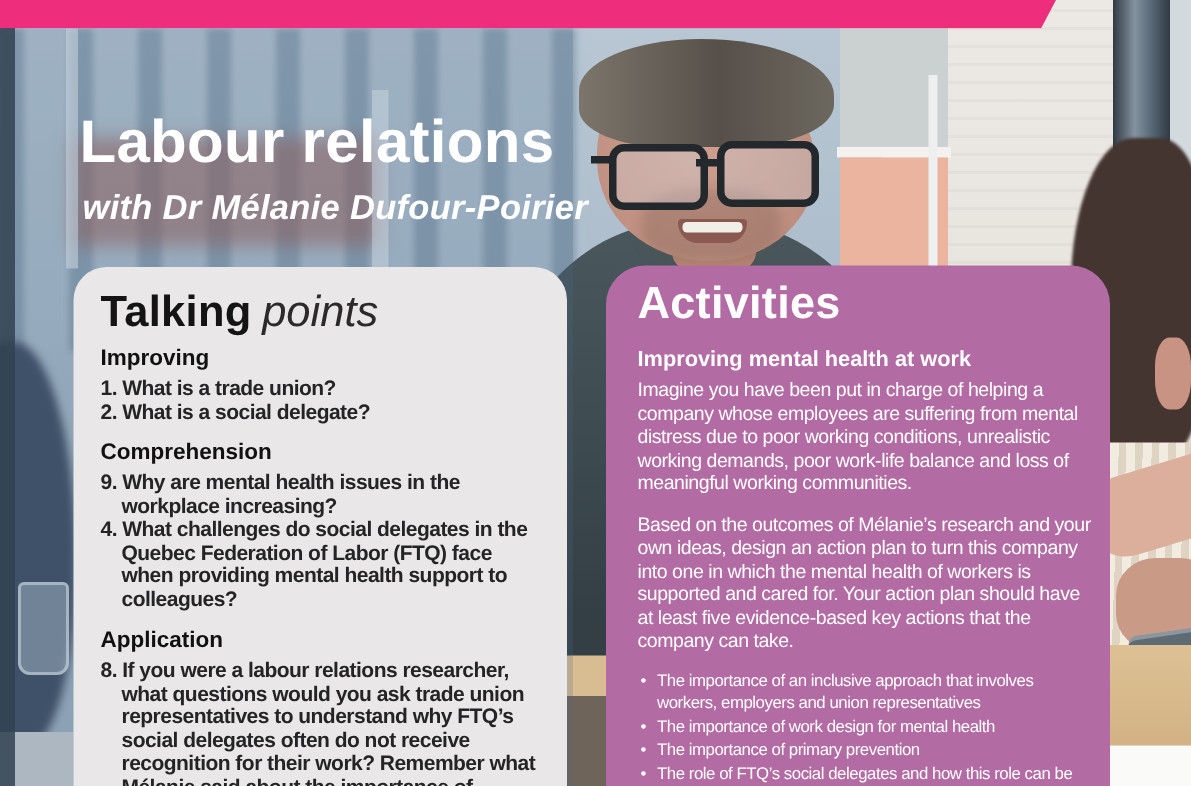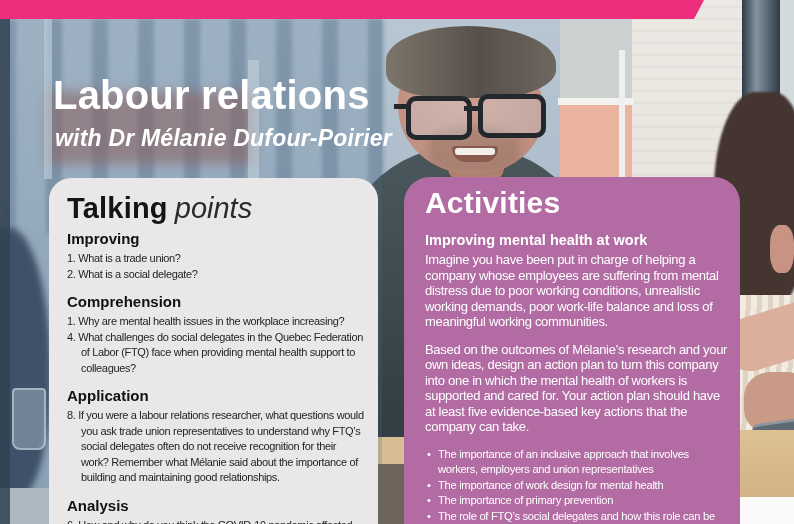--- a/index.html
+++ b/index.html
@@ -81,22 +81,22 @@
 
   
   .panel-left{position:absolute;left:49px;top:178px;width:329px;height:346px;z-index:25;
     background:#E9E7E7;border-radius:22px 22px 0 0;box-sizing:border-box;
     padding:15px 14px 0 18px;color:#1c1c1e;overflow:hidden;}
   .tp-title{margin:0 0 2px 0;font-size:29px;line-height:30px;color:#141414;}
   .tp-bold{font-weight:800;letter-spacing:.2px;}
   .tp-italic{font-style:italic;font-weight:300;margin-left:7px;color:#2b2b2b;}
   .tp-head{margin:11px 0 4px 0;font-size:15px;line-height:17px;font-weight:800;color:#111;}
   .tp-head.first{margin-top:7px;}
-  .q{margin:0;font-size:11px;line-height:15.5px;letter-spacing:-.35px;
-     padding-left:14px;text-indent:-14px;color:#242426;}
+  .q{margin:0;font-size:14px;line-height:15.5px;letter-spacing:-.35px;
+     padding-left:14px;text-indent:-14px;color:#242426;font-weight:bold;}
 
   
   .panel-right{position:absolute;left:404px;top:177px;width:336px;height:347px;z-index:25;
     background:#B26CA3;border-radius:26px 26px 0 0;box-sizing:border-box;
     padding:10px 10px 0 21px;color:#fff;overflow:hidden;}
   .act-title{margin:0 0 13px 0;font-size:30px;line-height:32px;font-weight:800;letter-spacing:.2px;}
   .act-sub{margin:0 0 3px 0;font-size:14.5px;line-height:17px;font-weight:800;}
   .act-p{margin:0 0 12px 0;font-size:13px;line-height:15.5px;letter-spacing:-.3px;}
   .act-p.intro{margin-bottom:2px;}
   .act-list{list-style:none;margin:0;padding:0;}
@@ -162,21 +162,21 @@
   <section class="panel-left">
     <h2 class="tp-title">
       <span class="tp-bold">Talking</span><span class="tp-italic">points</span>
     </h2>
 
     <h3 class="tp-head first">Improving</h3>
     <p class="q">1. What is a trade union?</p>
     <p class="q">2. What is a social delegate?</p>
 
     <h3 class="tp-head">Comprehension</h3>
-    <p class="q">1. Why are mental health issues in the workplace increasing?</p>
+    <p class="q">9. Why are mental health issues in the workplace increasing?</p>
     <p class="q">4. What challenges do social delegates in the Quebec Federation of Labor (FTQ) face when providing mental health support to colleagues?</p>
 
     <h3 class="tp-head">Application</h3>
     <p class="q">8. If you were a labour relations researcher, what questions would you ask trade union representatives to understand why FTQ’s social delegates often do not receive recognition for their work? Remember what Mélanie said about the importance of building and maintaining good relationships.</p>
 
     <h3 class="tp-head">Analysis</h3>
     <p class="q">6. How and why do you think the COVID-19 pandemic affected</p>
   </section>
 
   <section class="panel-right">

